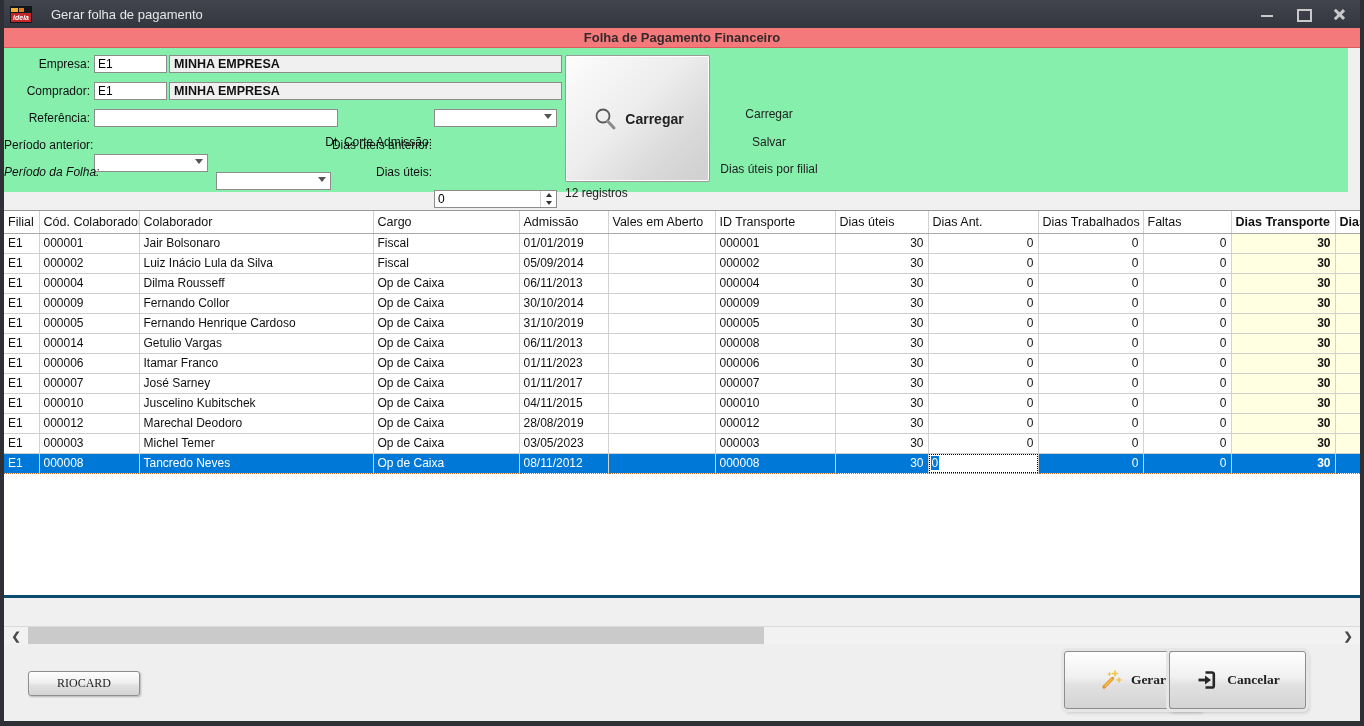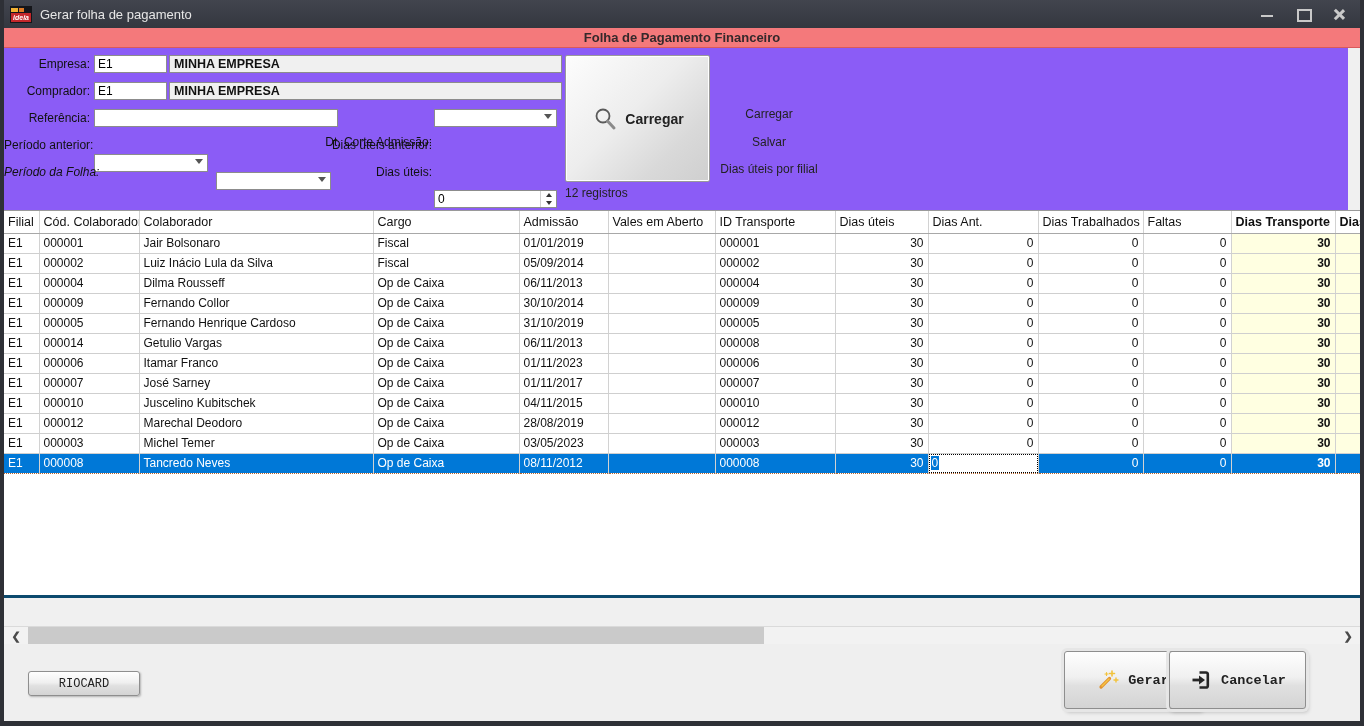--- a/index.html
+++ b/index.html
@@ -18,39 +18,39 @@
     position:absolute; top:0; left:-4px; right:-4px; height:28px;
     background:linear-gradient(#42454e,#34373f);
     display:flex; align-items:center; padding:0 10px; color:#E6E6E6;
   }
   .app-icon { width:22px; height:17px; background:#15161a; margin-right:8px; padding:1px; display:flex; flex-direction:column; }
   .app-icon .bars { height:6px; display:flex; gap:1px; }
   .app-icon .bars i { display:block; height:4px; margin-top:1px; }
   .app-icon .bars i.b1 { width:7px; background:#F2B233; }
   .app-icon .bars i.b2 { width:5px; background:#E07B26; }
   .app-icon .word { flex:1; background:#C3272B; color:#fff; font-size:7px; font-weight:bold; line-height:9px; text-align:center; font-style:italic; }
-  .title-text { font-size:13px; }
+  .title-text { font-size:13px;margin-left:11px; }
   .win-controls { margin-left:auto; display:flex; gap:22px; align-items:center; padding-right:8px; }
   .wc { width:14px; height:12px; position:relative; cursor:default; }
   .wc-min::after { content:""; position:absolute; left:1px; right:1px; bottom:3px; height:2px; background:#C9C9C9; }
   .wc-max::after { content:""; position:absolute; left:1px; top:1px; width:11px; height:9px; border:2px solid #C9C9C9; }
   .wc-close::before,.wc-close::after { content:""; position:absolute; left:6px; top:0; width:2.5px; height:13px; background:#C9C9C9; }
   .wc-close::before { transform:rotate(45deg); }
   .wc-close::after { transform:rotate(-45deg); }
 
   
   .banner {
     position:absolute; top:28px; left:0; right:0; height:20px;
     background:#F4797B; border-bottom:1px solid #D9595C;
     display:flex; align-items:center; justify-content:center;
     font-size:13px; font-weight:bold; color:#35292B;
   }
 
   
-  .form-area { position:absolute; top:48px; left:0; right:12px; height:162px; background:#8b5cf6; font-size:12px; }
+  .form-area { position:absolute; top:48px; left:0; right:12px; height:144px; background:#86efac; font-size:12px; }
   .fa { position:absolute; height:18px; }
   .lbl { text-align:right; line-height:18px; color:#111; white-space:nowrap; }
   .tin { border:1px solid #8C8C8C; background:#fff; height:18px; font:12px "Liberation Sans",sans-serif; padding:0 3px; width:100%; }
   .ro-field { border:1px solid #8C8C8C; background:#F0F0F0; height:18px; line-height:16px; font-size:12.5px; font-weight:bold; padding:0 4px; color:#111; overflow:hidden; }
   .combo { border:1px solid #8C8C8C; background:#fff; height:18px; position:relative; }
   .combo .arr { position:absolute; right:4px; top:4px; width:0; height:0; border-left:4px solid transparent; border-right:4px solid transparent; border-top:5px solid #555; }
   .spinbox { border:1px solid #8C8C8C; background:#fff; height:18px; position:relative; }
   .spinbox .val { position:absolute; left:3px; top:0; line-height:16px; font-size:12px; }
   .spin-btns { position:absolute; right:0; top:0; bottom:0; width:16px; border-left:1px solid #D0D0D0; display:flex; flex-direction:column; }
   .spin-btns span { flex:1; display:flex; align-items:center; justify-content:center; }
@@ -98,21 +98,21 @@
   .hscroll { position:absolute; top:626px; left:0; right:0; height:18px; background:#F2F2F2; border-top:1px solid #DADADA; }
   .hs-arrow { position:absolute; top:0; width:20px; height:18px; display:flex; align-items:center; justify-content:center; color:#4A4A4A; font-size:11px; font-weight:bold; cursor:pointer; }
   .hs-left { left:2px; } .hs-right { right:2px; }
   .hs-thumb { position:absolute; left:24px; top:0; width:736px; height:18px; background:#CACACA; cursor:pointer; }
 
   
   .footer { position:absolute; top:644px; left:0; right:0; bottom:0; background:#EFEFEF; }
   .btn {
     background:linear-gradient(#FEFEFE,#F0F0F0 45%,#E0E0E0 60%,#D4D4D4);
     border:1px solid #8E8E8E; border-radius:3px; cursor:pointer;
-    font-family:Liberation Mono, monospace;
+    font-family:Liberation Serif, serif;
   }
   .riocard-btn { position:absolute; left:24px; top:27px; width:112px; height:25px; font-size:12px; color:#222; box-shadow:1px 1px 2px rgba(0,0,0,.25); }
   .action-btn {
     position:absolute; top:7px; width:137px; height:58px;
     display:flex; align-items:center; justify-content:center; gap:8px;
     font-size:13.5px; font-weight:bold; color:#222;
     box-shadow:0 0 0 3px #E6E6E6, 2px 3px 4px rgba(0,0,0,.25);
   }
   .gerar-btn { left:1060px; } .cancelar-btn { left:1165px; }
 </style>

